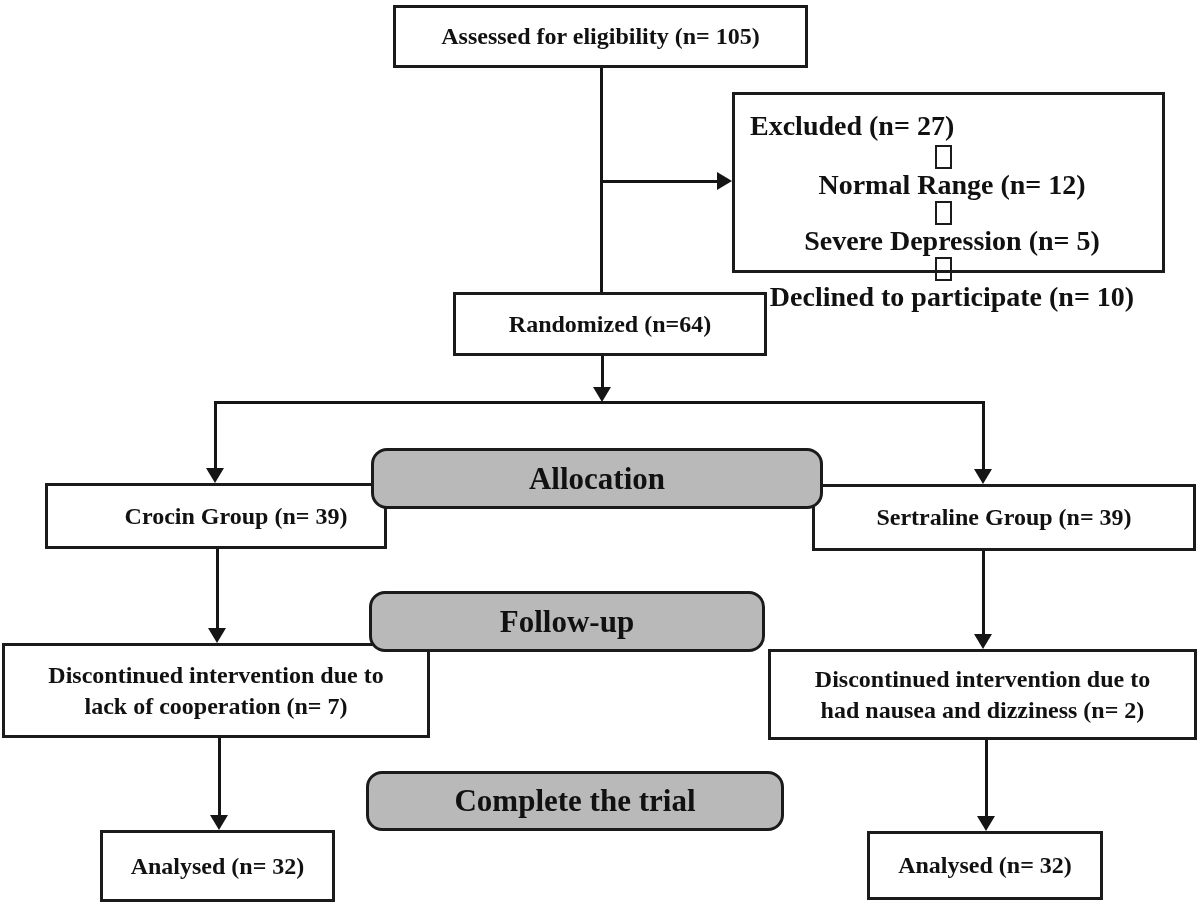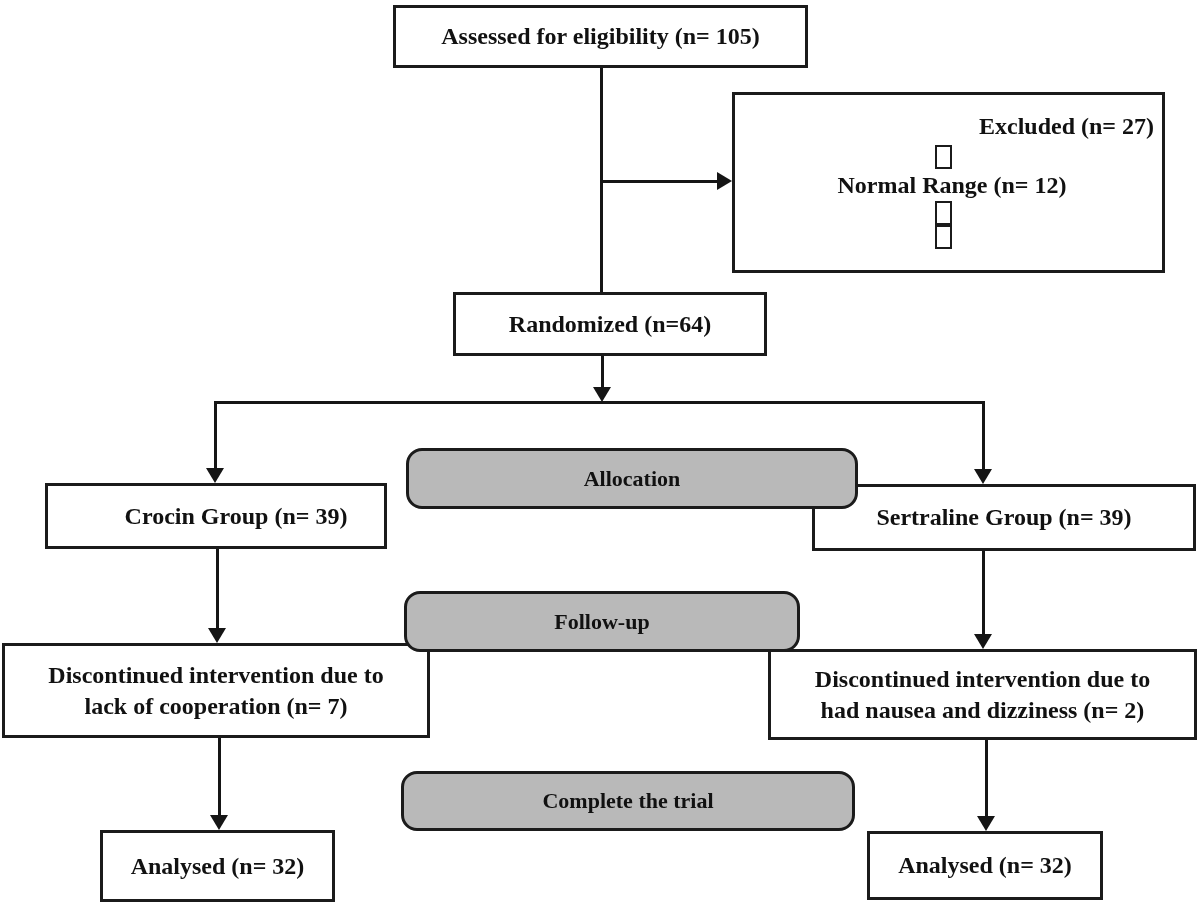--- a/index.html
+++ b/index.html
@@ -27,23 +27,22 @@
   .phase{
     position:absolute;
     background:#b9b9b9;
     border:3px solid #1b1b1b;
     border-radius:16px;
     box-sizing:border-box;
     display:flex;
     align-items:center;
     justify-content:center;
     text-align:center;
-    font-size:22px;
+    font-size:31px;
     z-index:5;
-    margin-left:35px;
   }
   .multiline{line-height:31px;}
   .vline,.hline{position:absolute;background:#151515;z-index:1;}
   .vline{width:3px;}
   .hline{height:3px;}
   .arrow-down{
     position:absolute;width:0;height:0;z-index:3;
     border-left:9px solid transparent;
     border-right:9px solid transparent;
     border-top:15px solid #151515;
@@ -52,24 +51,23 @@
     position:absolute;width:0;height:0;z-index:3;
     border-top:9px solid transparent;
     border-bottom:9px solid transparent;
     border-left:15px solid #151515;
   }
   .listbox{
     position:absolute;
     background:#fff;
     border:3px solid #1b1b1b;
     box-sizing:border-box;
-    font-size:24px;
+    font-size:28px;
     z-index:2;
     padding:16px 8px 0 15px;
-    text-align:right;
   }
   .listbox .title{margin-bottom:4px;line-height:30px;}
   .list-item{display:flex;align-items:center;line-height:32px;flex-direction:column;}
   .tofu{
     display:inline-block;
     width:13px;height:20px;
     border:2px solid #1b1b1b;
     margin:0 21px 0 4px;
     flex:0 0 auto;
   }
@@ -107,23 +105,25 @@
   </div>
 
   <div class="listbox" style="left:732px;top:92px;width:433px;height:181px;">
     <div class="title">Excluded (n= 27)</div>
     <div class="list-item">
       <span class="tofu"></span>
       <span>Normal Range (n= 12)</span>
     </div>
     <div class="list-item">
       <span class="tofu"></span>
+      <span>Severe Depression (n= 5)</span>
     </div>
     <div class="list-item">
       <span class="tofu"></span>
+      <span>Declined to participate (n= 10)</span>
     </div>
   </div>
 
   <div class="node" style="left:453px;top:292px;width:314px;height:64px;">
     <span>Randomized (n=64)</span>
   </div>
 
   <div class="node" style="left:45px;top:483px;width:342px;height:66px;padding-left:40px;">
     <span>Crocin Group (n= 39)</span>
   </div>
@@ -143,21 +143,21 @@
   <div class="node multiline" style="left:2px;top:643px;width:428px;height:95px;flex-direction:column;">
     <span>Discontinued intervention due to</span>
     <span>lack of cooperation (n= 7)</span>
   </div>
 
   <div class="node multiline" style="left:768px;top:649px;width:429px;height:91px;flex-direction:column;">
     <span>Discontinued intervention due to</span>
     <span>had nausea and dizziness (n= 2)</span>
   </div>
 
-  <div class="phase" style="left:366px;top:771px;width:454px;height:60px;">
+  <div class="phase" style="left:366px;top:771px;width:418px;height:60px;">
     <span>Complete the trial</span>
   </div>
 
   <div class="node" style="left:100px;top:830px;width:235px;height:72px;">
     <span>Analysed (n= 32)</span>
   </div>
 
   <div class="node" style="left:867px;top:831px;width:236px;height:69px;">
     <span>Analysed (n= 32)</span>
   </div>

